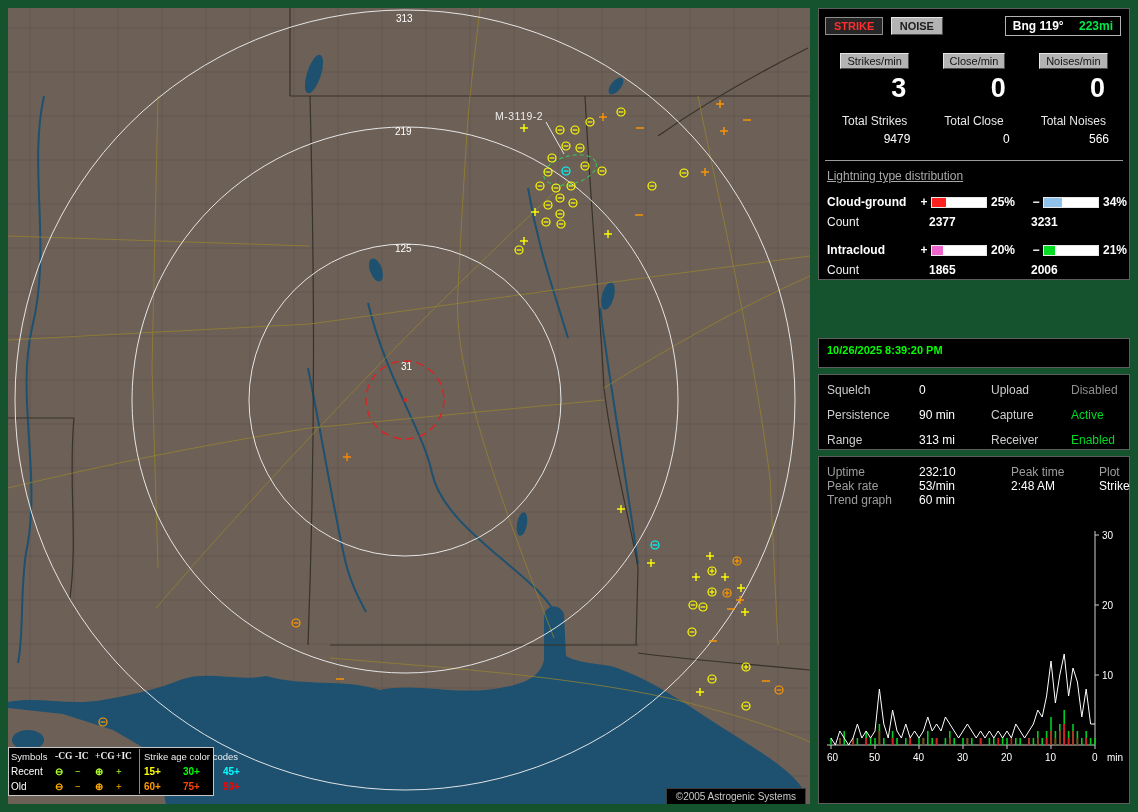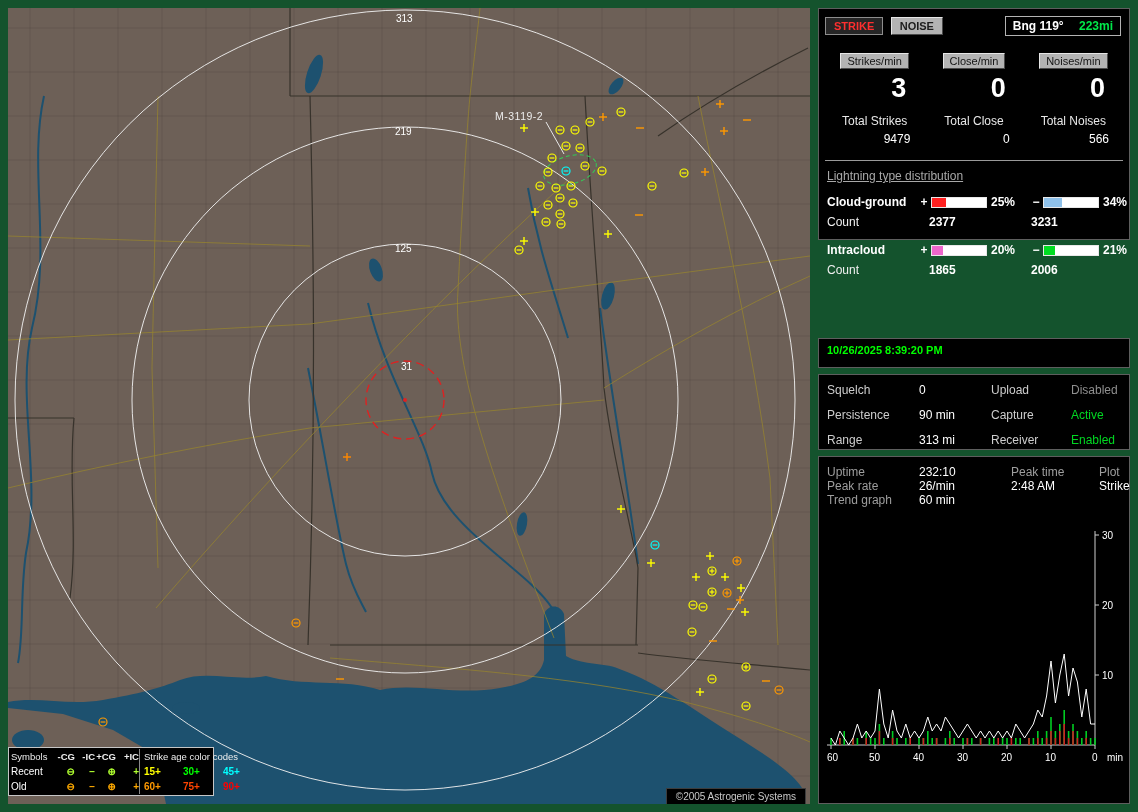--- a/index.html
+++ b/index.html
@@ -8,30 +8,30 @@
   #app{position:relative;width:1138px;height:812px;background:#14532d}
 
   
   #map{position:absolute;left:8px;top:8px;width:802px;height:796px;background:#6d6057;overflow:hidden}
   #map-svg{position:absolute;left:0;top:0}
   #map-legend{position:absolute;left:0;bottom:8px;width:206px;background:#000;border:1px solid #c6c6c6;
     color:#fff;font-size:10px;line-height:15px;display:grid;padding:1px 2px;
     grid-template-columns:44px 20px 20px 21px 23px 40px 40px 40px}
   .lg-h{font-size:9.5px;color:#eee}
   .lg-age-title{grid-column:6/9;border-left:1px solid #8a8a8a;padding-left:4px;white-space:nowrap}
-  .lg-sym{text-align:right;font-weight:bold;font-family:Liberation Sans, sans-serif}
+  .lg-sym{text-align:left;font-weight:bold;font-family:Liberation Serif, serif}
   .lg-age{padding-left:4px;font-weight:bold}
   .lg-age.first{border-left:1px solid #8a8a8a}
   #copyright{position:absolute;right:4px;bottom:0;background:#000;color:#c9c9c9;font-size:10px;
     padding:2px 9px;border:1px solid #3d3d3d;border-bottom:none}
 
   
   #panel{position:absolute;left:818px;top:8px;width:312px;height:796px;color:#ddd;font-size:12px}
   .box{position:absolute;left:0;width:312px;border:1px solid #5e5e5e;background:#000}
-  #box-counters{top:0;height:232px;padding:8px 6px}
+  #box-counters{top:0;height:272px;padding:8px 6px}
   #box-datetime{top:330px;height:30px;padding:5px 8px;color:#00ff00;font-weight:bold;font-size:11px}
   #box-settings{top:366px;height:76px;padding:8px 8px}
   #box-stats{top:448px;height:348px;padding:8px 8px}
 
   .toolbar-row{position:relative;height:24px}
   .btn{display:inline-block;font-weight:bold;font-size:11px;padding:2px 8px;margin-right:4px;cursor:pointer}
   #strike-btn{background:#262626;color:#ff2f2f;border:1px solid #8d8d8d}
   #noise-btn{background:#b3b3b3;color:#1c1c1c;border:1px solid;border-color:#e6e6e6 #4a4a4a #4a4a4a #e6e6e6}
   .bng-box{position:absolute;right:2px;top:-1px;border:1px solid #b3b3b3;padding:2px 7px;font-weight:bold;color:#fff}
   .bng-dist{color:#00e84a;margin-left:12px}
@@ -527,21 +527,21 @@
     </div>
 
     <div class="box" id="box-stats">
       <div class="kv2">
         <span class="lbl2">Uptime</span>
         <span class="val">232:10</span>
         <span class="lbl2">Peak time</span>
         <span class="lbl2">Plot</span>
 
         <span class="lbl2">Peak rate</span>
-        <span class="val">26/min</span>
+        <span class="val">53/min</span>
         <span class="val">2:48 AM</span>
         <span class="val">Strike</span>
 
         <span class="lbl2">Trend graph</span>
         <span class="val">60 min</span>
         <span></span>
           <span></span>
       </div>
       <svg id="trend-svg" width="298" height="254">
           <line x1="268" y1="14" x2="268" y2="228" stroke="#cfcfcf"></line>

